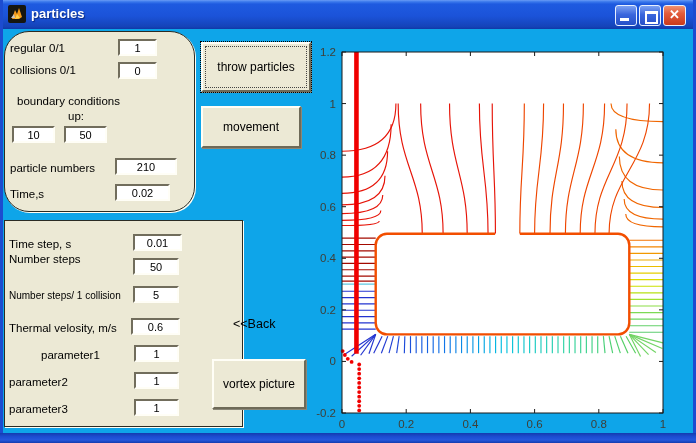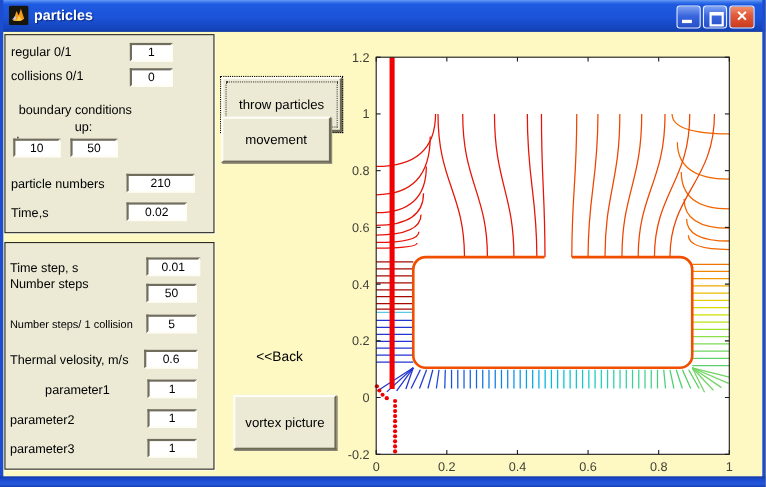--- a/index.html
+++ b/index.html
@@ -1,19 +1,19 @@
 <!DOCTYPE html>
 <html><head>
 <meta charset="utf-8">
 <style>
   html,body{margin:0;padding:0;background:#777;}
   #win{
     position:relative;width:696px;height:443px;overflow:hidden;
     font-family:"Liberation Sans",sans-serif;
-    background:#fef9c3;
+    background:#0ea5e9;
     box-shadow:0 0 0 1px #09278f inset;
   }
   
   #titlebar{
     position:absolute;left:0;top:0;width:696px;height:29px;
     background:linear-gradient(180deg,#6a9bf5 0%,#3b79ec 6%,#1e5ae0 14%,#1b53d9 55%,#1443b8 92%,#1039a6 100%);
   }
   #title-text{position:absolute;left:31px;top:6px;color:#fff;font-weight:bold;font-size:13px;text-shadow:1px 1px 1px #0a2a80;}
   #app-icon{position:absolute;left:8px;top:5px;width:18px;height:18px;}
   .winbtn{position:absolute;top:5px;width:22px;height:21px;border-radius:3px;border:1px solid #e8f0ff;box-sizing:border-box;}
@@ -23,38 +23,38 @@
   .glyph-min{position:absolute;left:4px;bottom:4px;width:9px;height:3px;background:#fff;}
   .glyph-max{position:absolute;left:5px;top:5px;width:9px;height:8px;border:2px solid #fff;border-top-width:3px;}
   .glyph-close{position:absolute;left:0;top:1px;width:100%;text-align:center;color:#fff;font-size:13px;font-weight:bold;}
   .side-border{position:absolute;top:0;width:3px;height:443px;background:#1c4cd0;}
   #border-left{left:0;} #border-right{right:0;}
   #border-bottom{position:absolute;left:0;bottom:0;width:696px;height:10px;
     background:linear-gradient(180deg,#143cae 0%,#1c4cd0 35%,#2458dd 70%,#143cae 100%);}
   
   .panel{position:absolute;left:4px;width:189px;border:1px solid #2b2b24;background:#ece9d5;
     box-shadow:1px 1px 0 #fffef4;}
-  #panel1{top:31px;height:179px;}
-  #panel2{top:220px;height:205px;}
+  #panel1{top:31px;height:179px;border-radius:25px;}
+  #panel2{top:220px;height:205px;padding-left:48px;}
   .lbl{position:absolute;color:#000;font-size:11.5px;white-space:nowrap;}
   .lbl-sm{font-size:10px;}
   .field{
     position:absolute;box-sizing:border-box;height:17px;background:#fff;
     border:2px solid;border-color:#716d5c #fffef6 #fffef6 #716d5c;
     font-family:"Liberation Sans",sans-serif;font-size:11px;color:#000;
     text-align:center;padding:0;
   }
   
   .mbtn{
     position:absolute;background:#ece9d5;color:#000;
     font-family:"Liberation Sans",sans-serif;font-size:12px;
     border:2px solid;border-color:#fffef6 #6e6a58 #6e6a58 #fffef6;
     box-shadow:1px 1px 0 #8a8778;cursor:default;
   }
-  #btn-throw{left:201px;top:42px;width:110px;height:50px;outline:1px dotted #000;margin-top:28px;}
+  #btn-throw{left:201px;top:42px;width:110px;height:50px;outline:1px dotted #000;}
   #btn-throw::after{content:"";position:absolute;left:2px;top:2px;right:2px;bottom:2px;border:1px dotted #444;}
   #btn-movement{left:201px;top:106px;width:100px;height:42px;}
   #btn-vortex{left:212px;top:340px;width:94px;height:50px;margin-top:19px;}
   #back-text{position:absolute;left:233px;top:317px;font-size:12.5px;color:#000;}
   #plot-svg{position:absolute;left:0;top:0;pointer-events:none;}
 </style>
 </head>
 <body>
 
 <div id="win">

